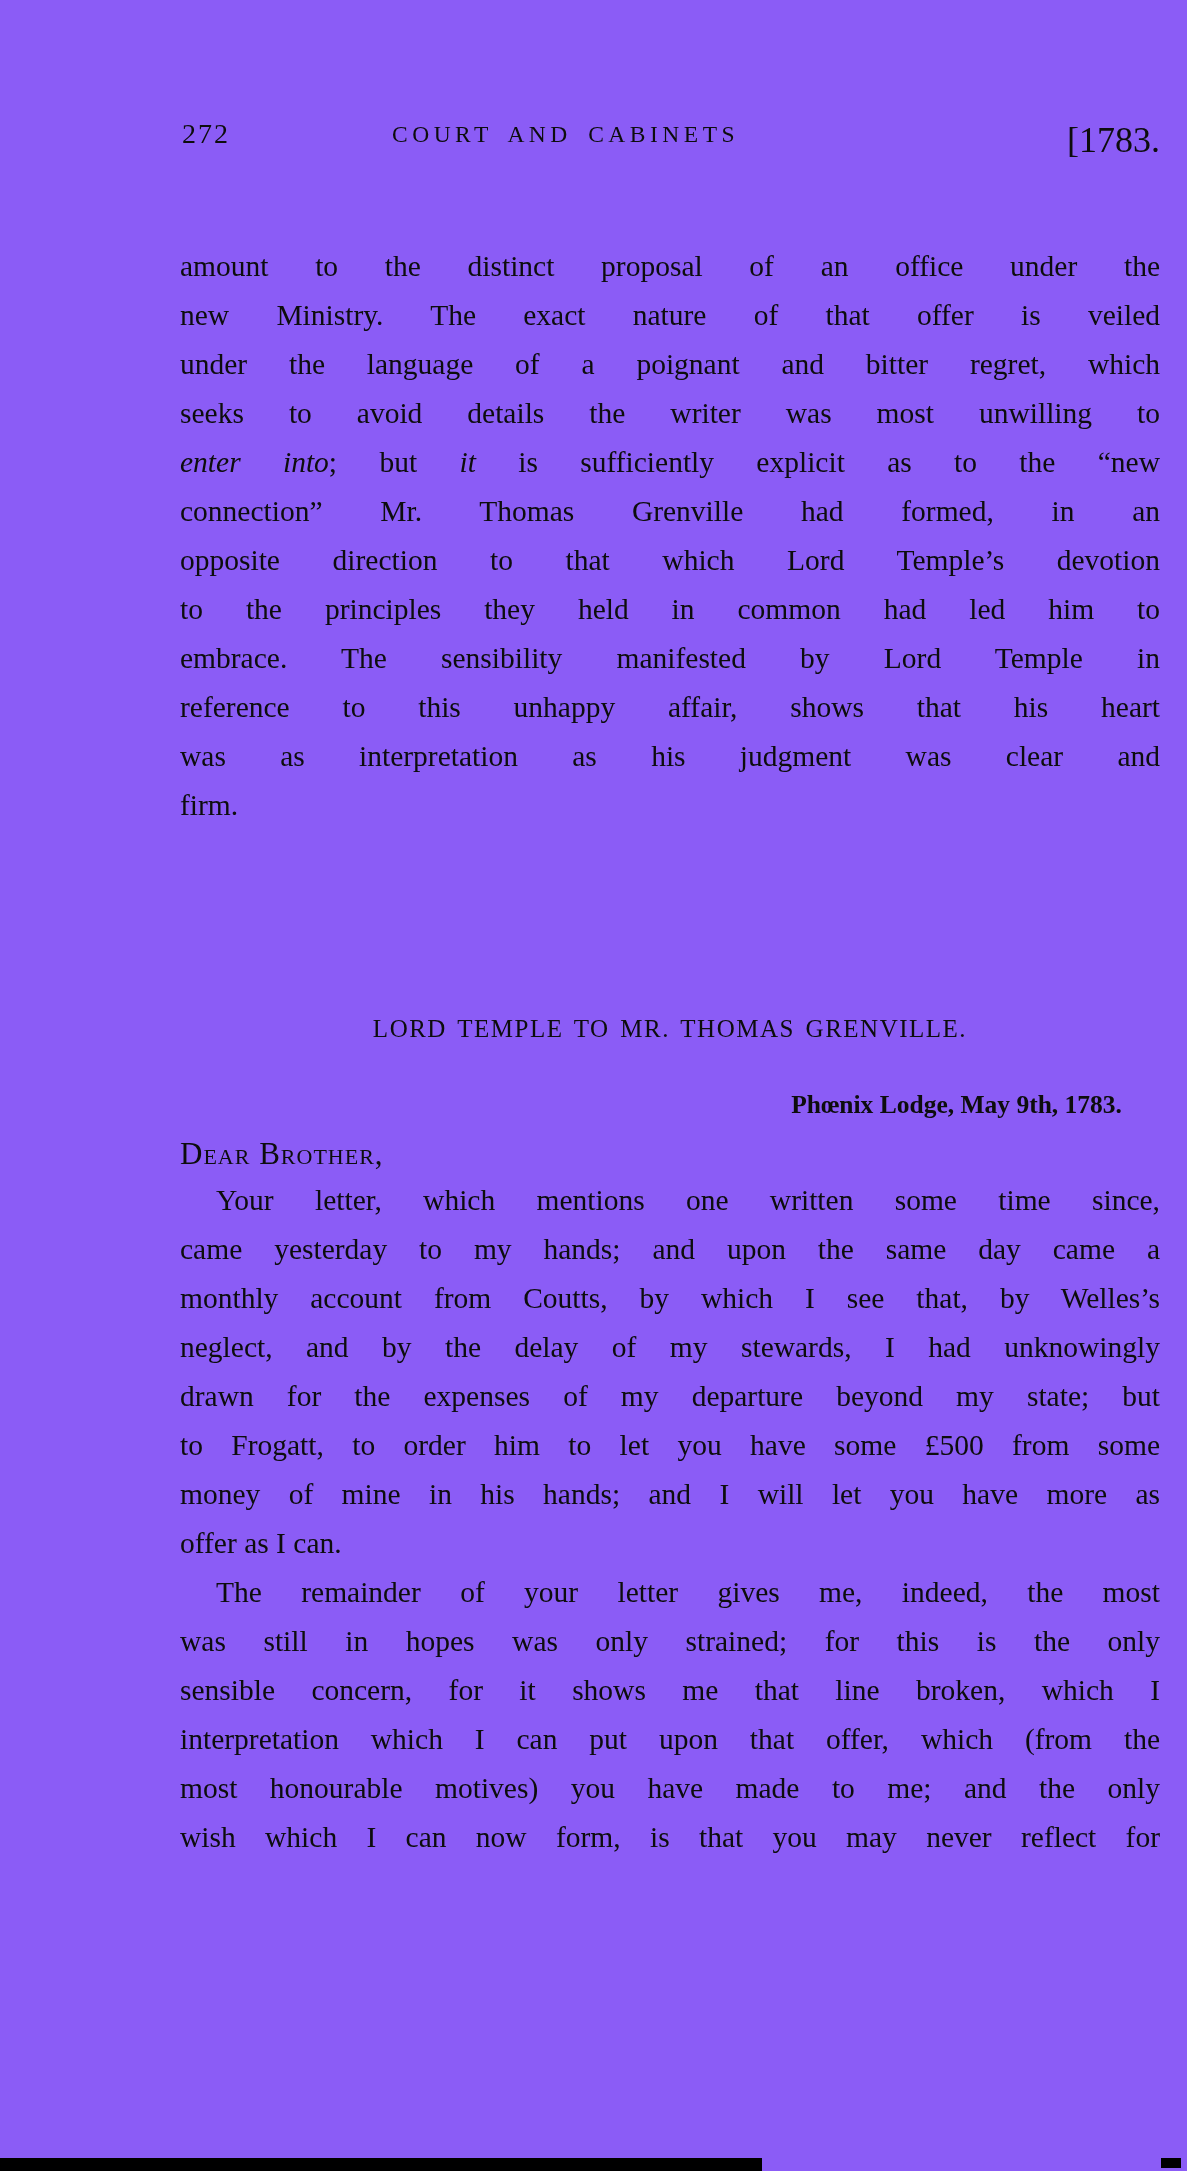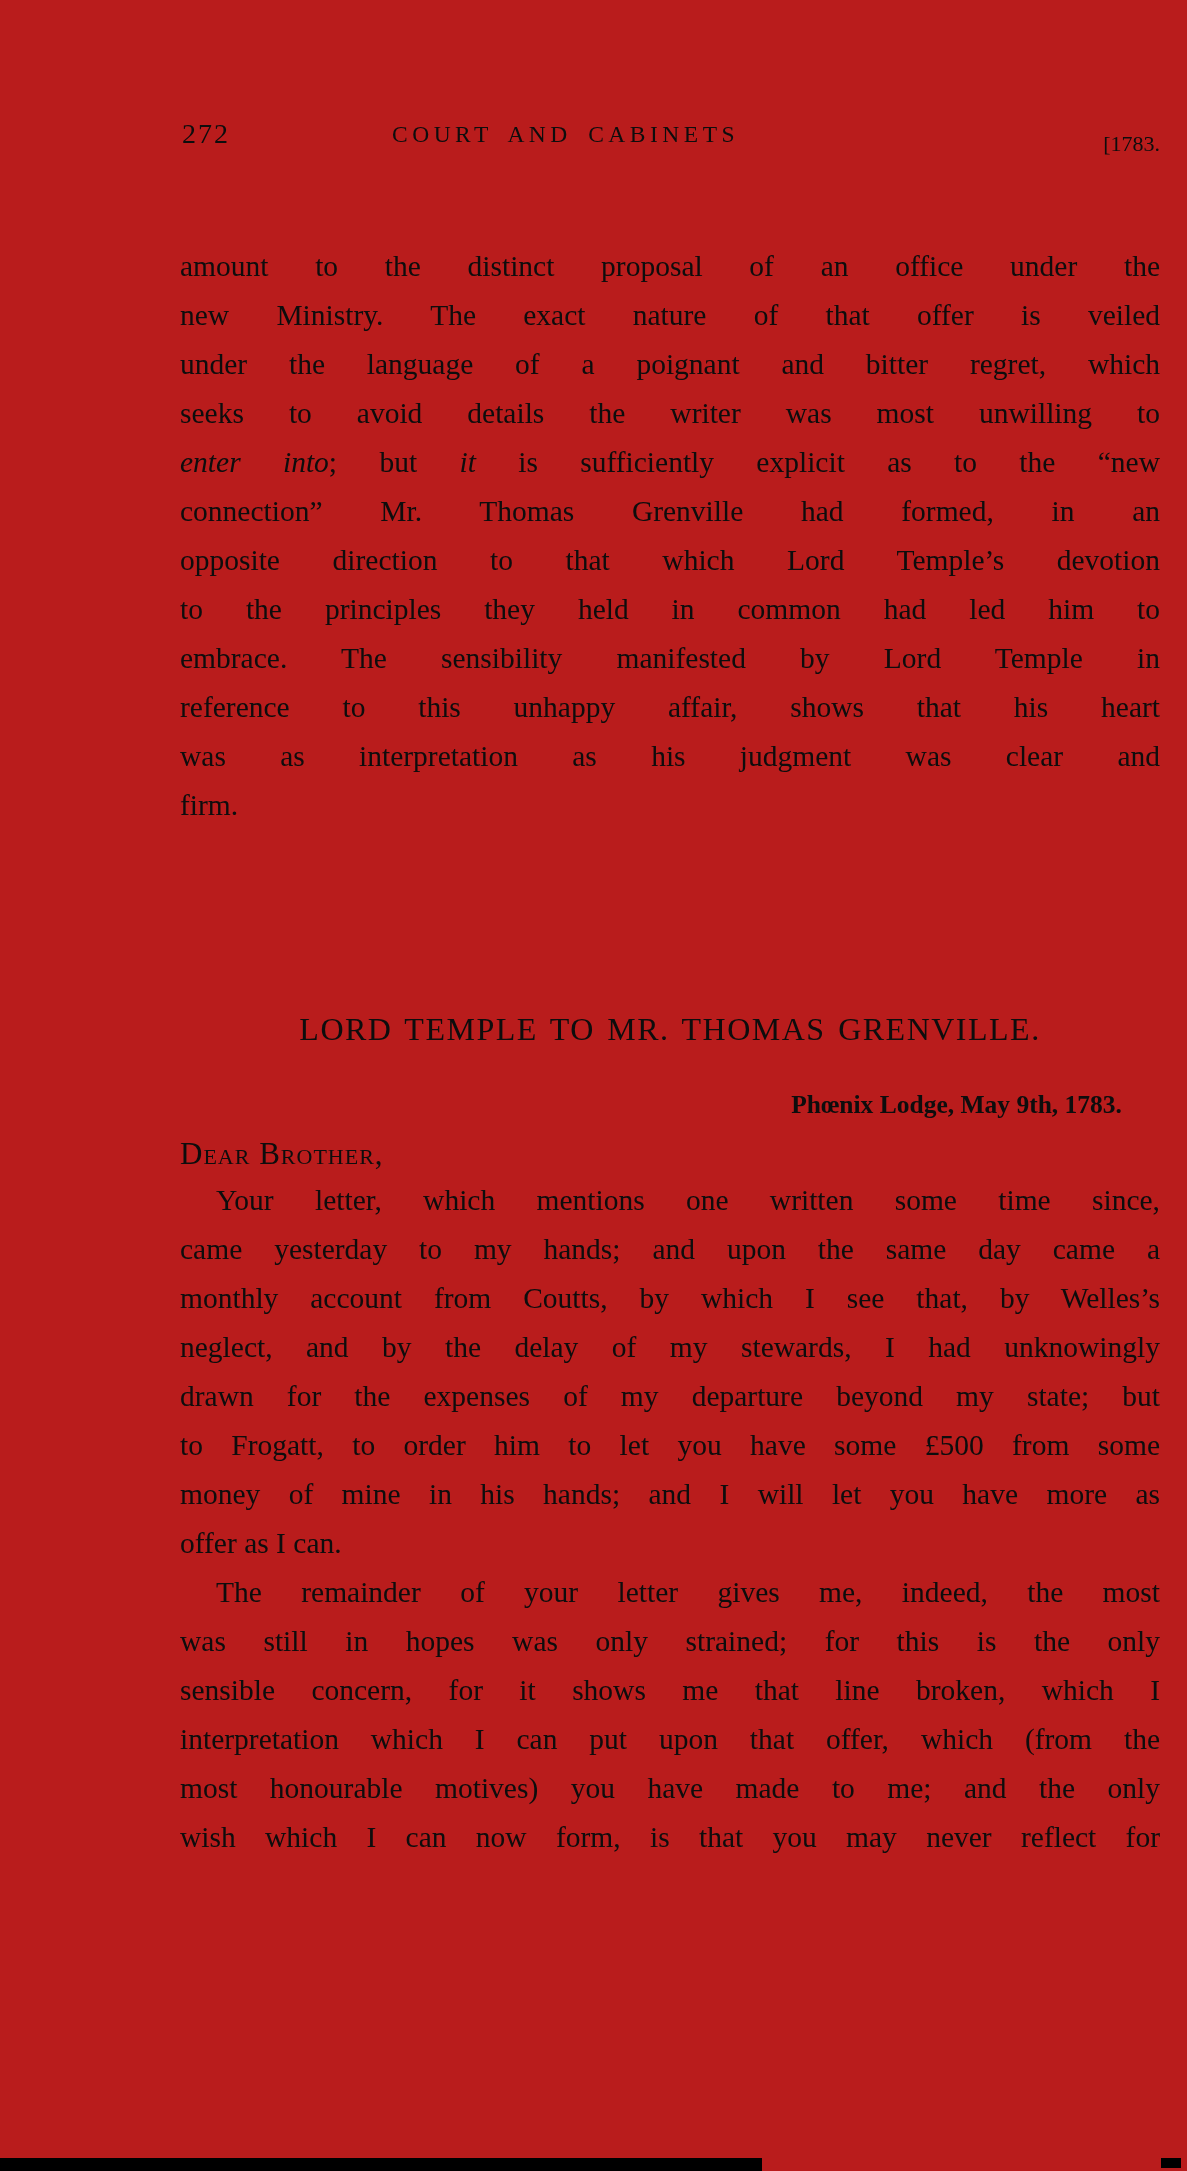--- a/index.html
+++ b/index.html
@@ -1,52 +1,52 @@
 <!DOCTYPE html>
 <html><head>
 <meta charset="utf-8">
 <style>
   html, body { margin: 0; padding: 0; background: #777; }
   .page {
     position: relative;
     width: 1187px;
     height: 2171px;
-    background: #b91c1c;
+    background: #8b5cf6;
     color: #0d0d0d;
     font-family: "Liberation Serif", "DejaVu Serif", serif;
     overflow: hidden;
     box-sizing: border-box;
     padding: 118px 27px 0 180px;
   }
   
   .header { position: relative; height: 38px; }
   .page-number {
     position: absolute; left: 2px; top: 0;
     font-size: 28px; letter-spacing: 2px;
   }
   .running-title {
     position: absolute; left: 212px; top: 3px;
     font-size: 23.5px; letter-spacing: 4.5px; word-spacing: 6px;
   }
   .year-marker {
-    position: absolute; right: 0; top: 13px;
-    font-size: 22px;
+    position: absolute; right: 0; top: 1px;
+    font-size: 36px;
     text-align: right;
   }
   
   .textline-block { font-size: 29.5px; line-height: 49px; }
   .line { text-align: justify; text-align-last: justify; white-space: normal; }
   .line.last { text-align-last: left; }
   .it { font-style: italic; }
   .intro { margin-top: 86px; }
   .para .line:first-child { text-indent: 36px; }
   .letter-heading {
     margin-top: 182px;
     text-align: center;
-    font-size: 32px; letter-spacing: 1.5px; word-spacing: 3px;
+    font-size: 25px; letter-spacing: 1.5px; word-spacing: 3px;
     line-height: 34px;
   }
   .dateline {
     margin-top: 44px;
     text-align: right;
     padding-right: 38px;
     font-size: 25.5px;
     line-height: 30px;
     font-weight: bold;
   }

